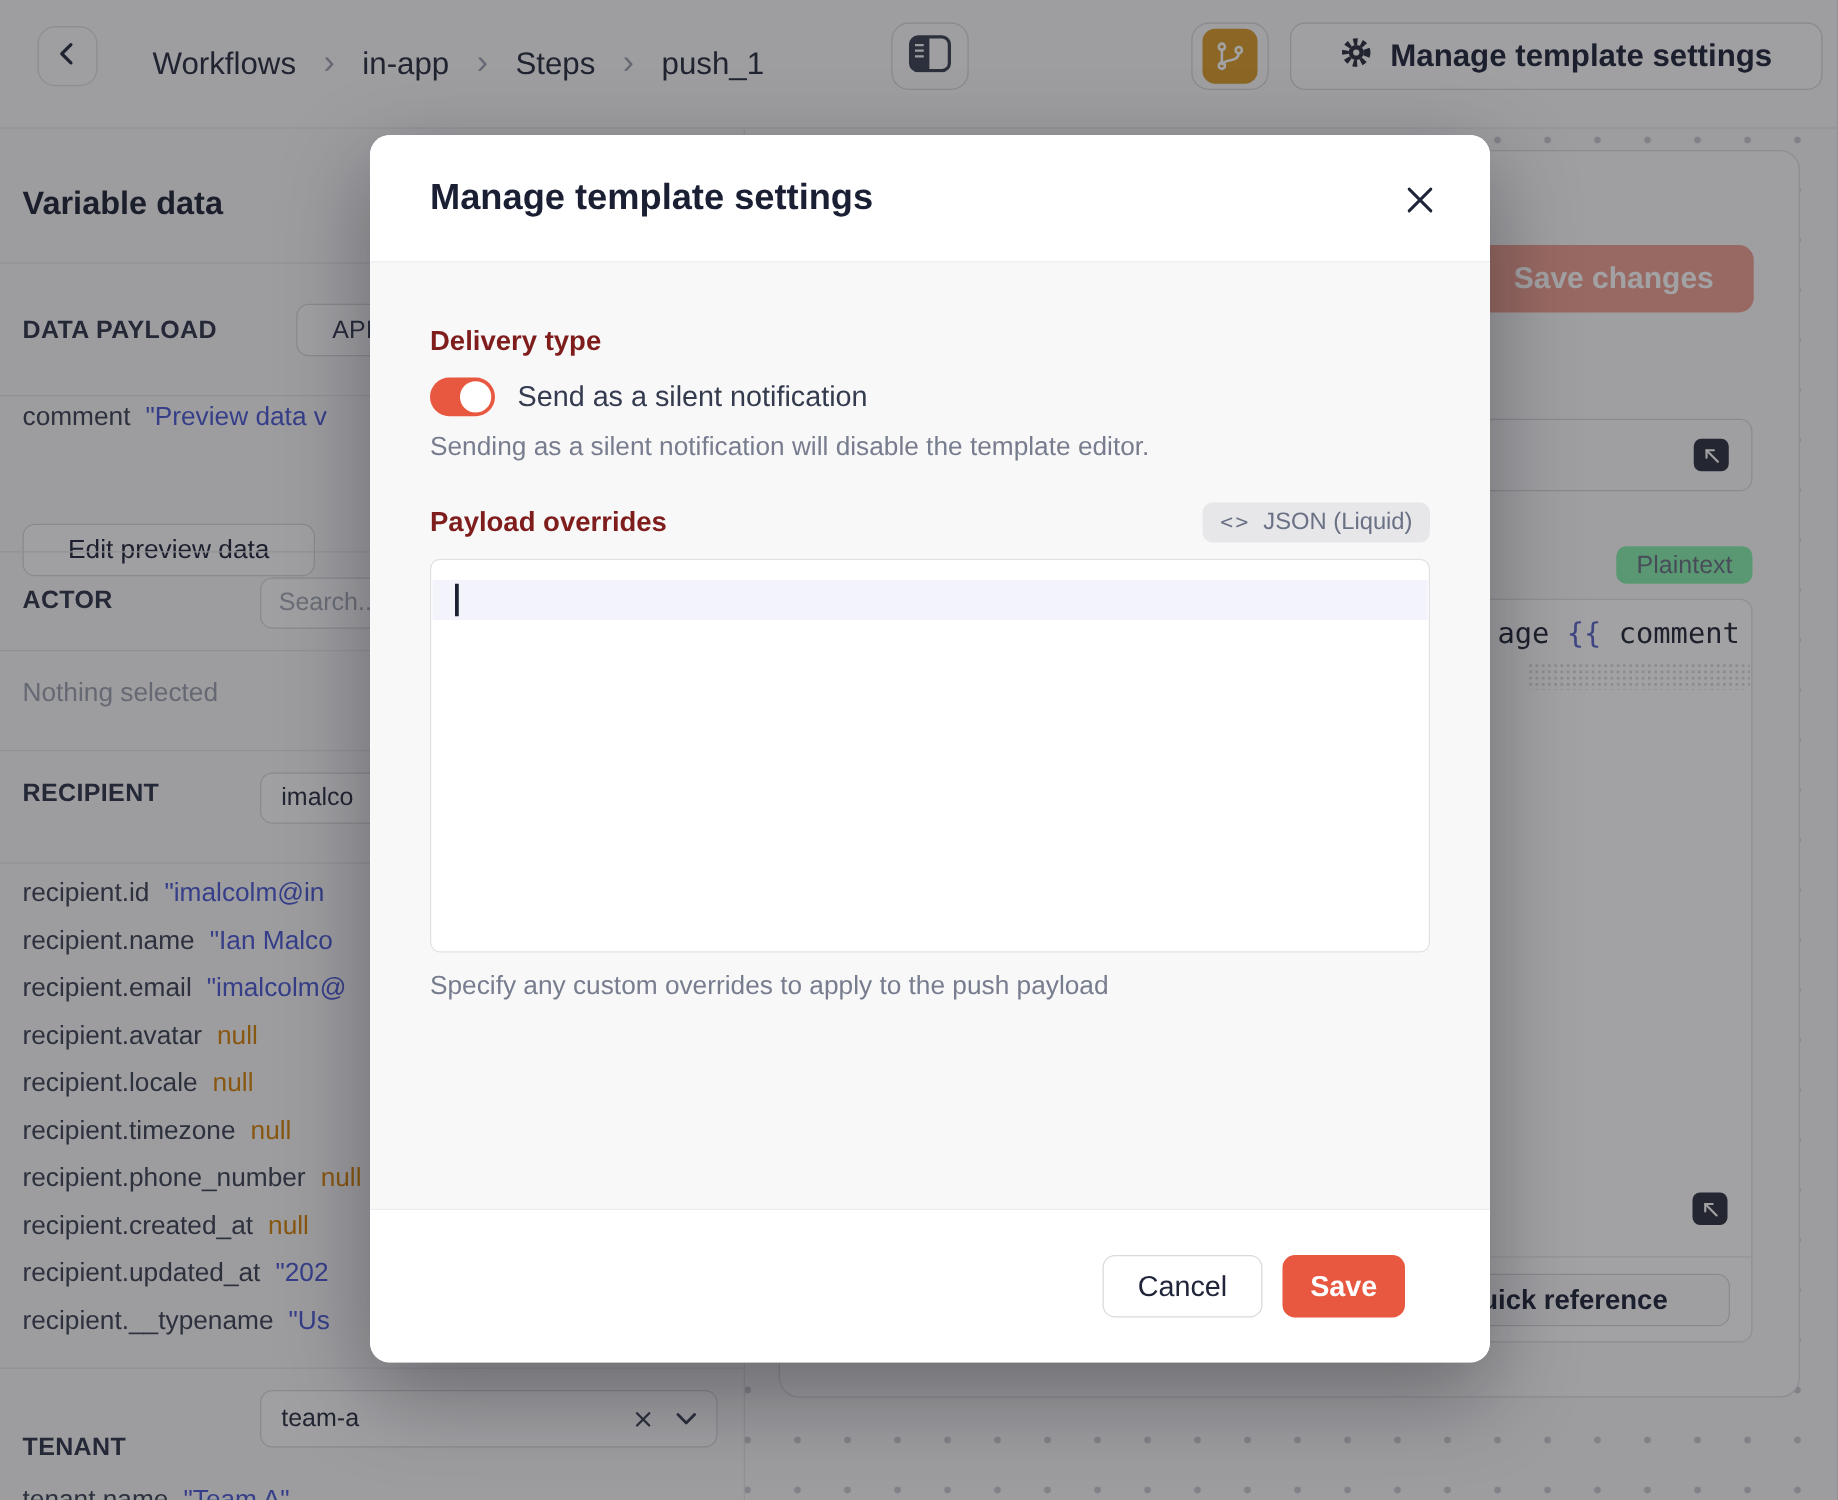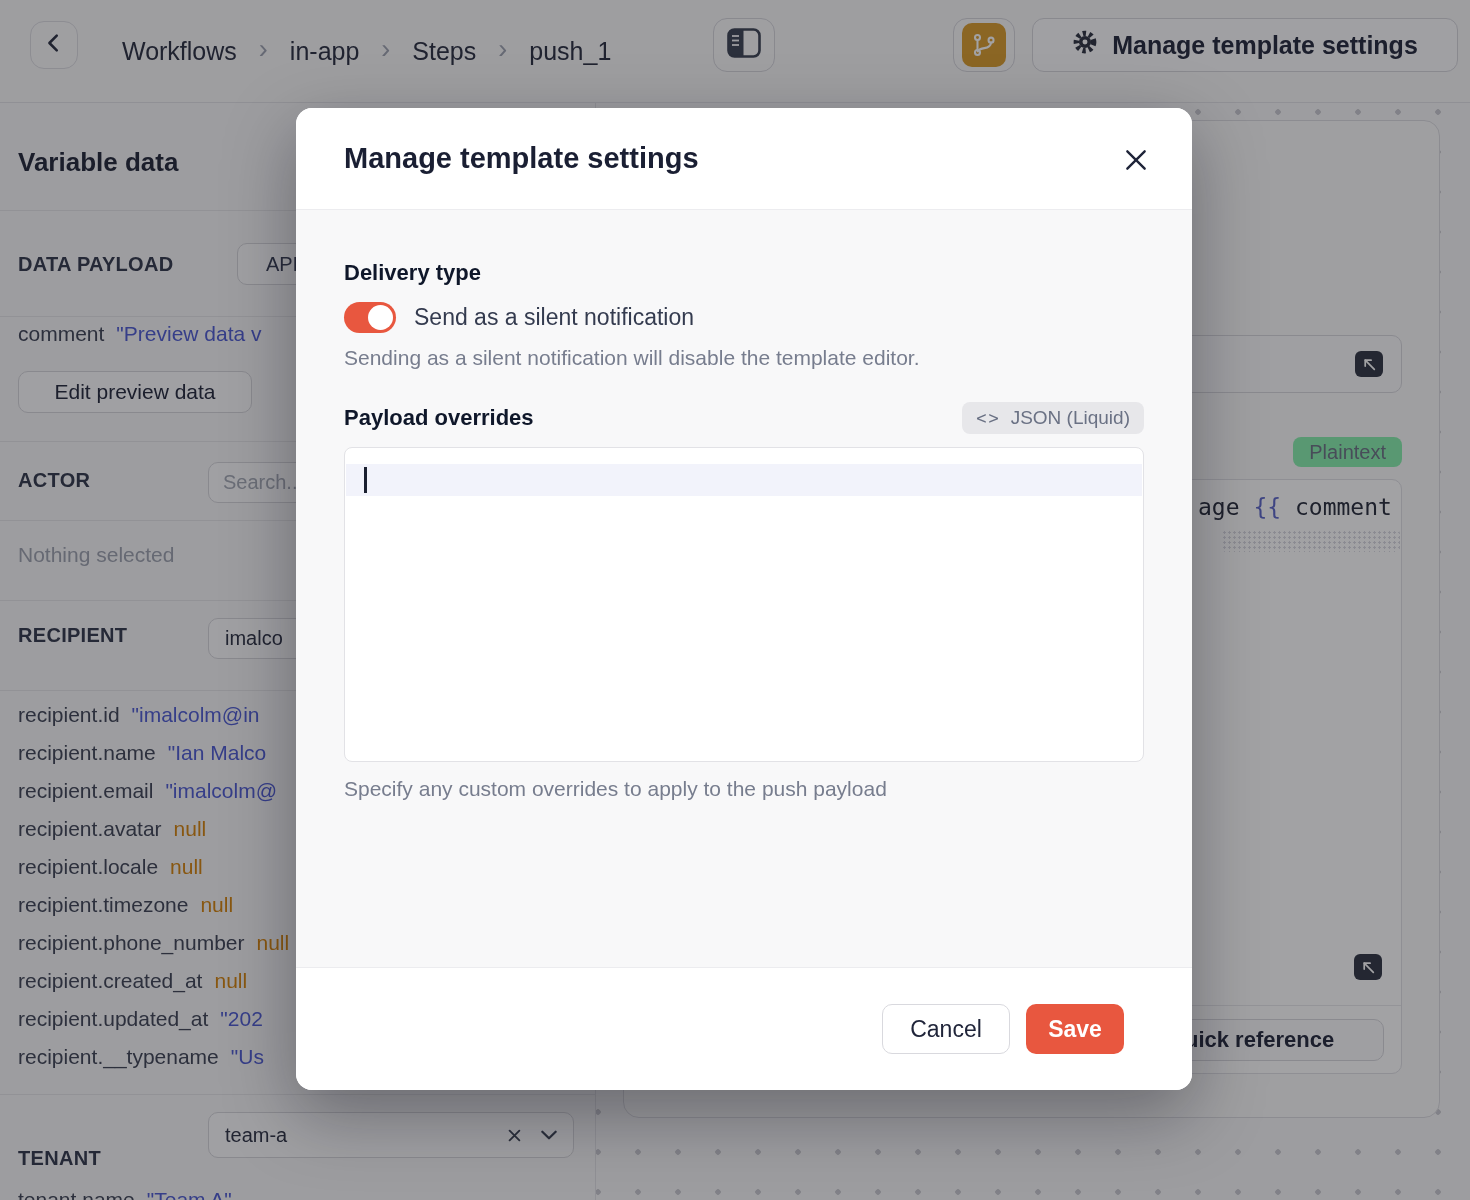--- a/index.html
+++ b/index.html
@@ -20,21 +20,21 @@
   
   .left-panel{position:absolute;left:0;top:103px;width:596px;bottom:0;background:#F7F7F8;border-right:1px solid #E2E2E6;z-index:1;}
   .lp-divider{position:absolute;left:0;right:0;height:1px;background:#E4E4E8;}
   .lp-title{position:absolute;left:18px;top:44px;font-size:26px;font-weight:700;color:#1E2336;}
   .lp-section{position:absolute;left:18px;font-size:20px;font-weight:600;color:#30364A;letter-spacing:.3px;}
   .chip-outline{position:absolute;border:1px solid #D5D5DB;border-radius:10px;background:#FCFCFD;display:flex;align-items:center;justify-content:center;font-size:20px;color:#333950;}
   .kv{display:flex;gap:12px;align-items:baseline;font-size:21px;}
   .kv .k{color:#3C4254;}
   .v{color:#4B59D2;}
   .v[data-type="null"]{color:#D4820A;}
-  .lp-btn{position:absolute;left:18px;border:1px solid #D5D5DB;border-radius:10px;background:#FCFCFD;display:flex;align-items:center;justify-content:center;font-size:21px;font-weight:500;color:#20253A;cursor:pointer;}
+  .lp-btn{position:absolute;left:18px;border:1px solid #D5D5DB;border-radius:10px;background:#FCFCFD;display:flex;align-items:center;justify-content:center;font-size:21px;font-weight:500;color:#20253A;cursor:pointer;margin-top:48px;}
   .lp-input{position:absolute;left:208px;width:352px;height:41px;border:1px solid #D5D5DB;border-radius:10px;background:#FCFCFD;font-size:20px;color:#2A2F42;padding:0 14px;font-family:"Liberation Sans",sans-serif;}
   .lp-input::placeholder{color:#A3A8B5;}
   .lp-select{position:absolute;left:208px;border:1px solid #D5D5DB;border-radius:10px;background:#FCFCFD;display:flex;align-items:center;font-size:20px;color:#2A2F42;padding:0 16px;cursor:pointer;}
   .lp-select .sel-text{flex:1;overflow:hidden;white-space:nowrap;}
   .muted{position:absolute;left:18px;font-size:21px;color:#9BA0AE;}
   .rows{position:absolute;left:18px;top:593px;display:flex;flex-direction:column;}
   .rows .kv{height:38px;align-items:center;white-space:nowrap;}
   
   .canvas{position:absolute;left:596px;top:103px;right:0;bottom:0;z-index:1;
     background-color:#F7F7F8;
@@ -51,21 +51,21 @@
   .dotted-band{position:absolute;left:557px;top:50px;width:178px;height:22px;border-radius:4px;background-image:radial-gradient(#D9D9E2 1.2px, transparent 1.3px);background-size:5px 5px;}
   .ed-divider{position:absolute;left:0;right:0;top:525px;border-top:1px solid #E8E8EC;}
   .quickref-btn{position:absolute;right:17px;top:539px;width:266px;height:42px;border:1px solid #D7D7DC;border-radius:10px;background:#FBFBFC;font-size:22px;font-weight:600;color:#20253A;display:flex;align-items:center;justify-content:center;cursor:pointer;}
   
   .dim-overlay{position:absolute;inset:0;background:rgba(22,22,28,0.40);z-index:5;}
   .modal{position:absolute;left:296px;top:108px;width:896px;height:982px;border-radius:16px;background:#F8F8F9;z-index:10;box-shadow:0 24px 70px rgba(10,10,20,.35);overflow:hidden;}
   .modal-header{height:102px;background:#FFFFFF;border-bottom:1px solid #ECECEF;display:flex;align-items:center;padding:0 48px;position:relative;}
   .modal-title{font-size:29px;font-weight:650;color:#1A1F33;}
   .modal-close{position:absolute;right:40px;top:36px;width:32px;height:32px;display:flex;align-items:center;justify-content:center;cursor:pointer;background:none;border:none;}
   .modal-body{padding:50px 48px 0 48px;}
-  .field-label{font-size:22px;font-weight:600;color:#0f172a;}
+  .field-label{font-size:22px;font-weight:600;color:#7f1d1d;}
   .toggle-row{margin-top:16px;display:flex;align-items:center;gap:18px;}
   .toggle{position:relative;width:52px;height:31px;border-radius:999px;background:#E8573F;cursor:pointer;flex:none;}
   .toggle .knob{position:absolute;right:3px;top:3px;width:25px;height:25px;border-radius:50%;background:#FFFFFF;}
   .toggle-label{font-size:23px;font-weight:500;color:#343B4F;}
   .helper{margin-top:13px;font-size:21px;color:#777D8E;}
   .overrides-row{margin-top:32px;display:flex;align-items:center;justify-content:space-between;}
   .json-chip{display:flex;align-items:center;gap:10px;background:#E7E7EA;border-radius:8px;height:32px;padding:0 14px;color:#6A7184;font-size:19px;cursor:pointer;}
   .json-chip .angle{font-family:"DejaVu Sans Mono",monospace;font-size:17px;letter-spacing:2px;}
   .json-editor{position:relative;margin-top:13px;height:315px;background:#FFFFFF;border:1px solid #E2E2E6;border-radius:8px;}
   .active-line{position:absolute;left:1px;right:1px;top:16px;height:32px;background:#F2F3FB;}
@@ -224,20 +224,23 @@
     </div>
 
     <div class="kv" style="position:absolute;left:18px;top:1085px">
       <span class="k">tenant.name</span>
       <span class="v" data-type="string">"Team A"</span>
     </div>
   </div>
 
   <div class="canvas">
     <div class="tmpl-card">
+      <button class="save-changes">
+        <span>Save changes</span>
+      </button>
       <div class="tmpl-input">
         <span class="expand-btn" style="right:18px;top:15px">
           <svg width="15" height="15" viewBox="0 0 14 14" fill="none" stroke="#FFFFFF" stroke-width="1.6" stroke-linecap="round" stroke-linejoin="round">
               <path d="M11.5 11.5L3 3"></path>
               <path d="M3 8.5V3h5.5"></path>
             </svg>
         </span>
       </div>
       <div class="plain-chip">
         <span>Plaintext</span>

